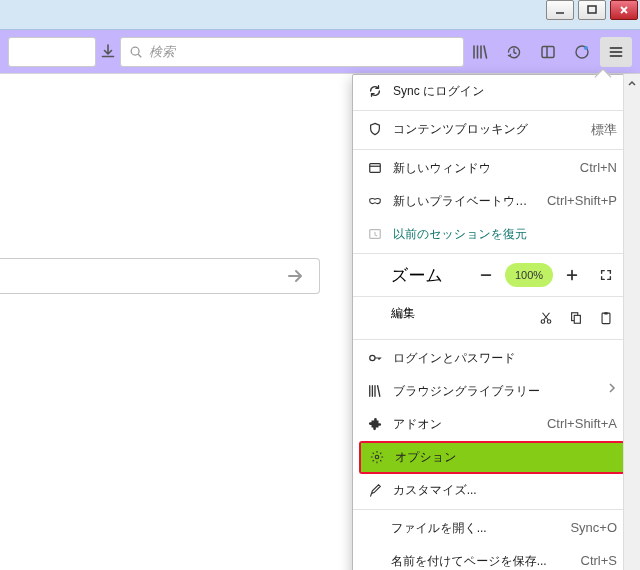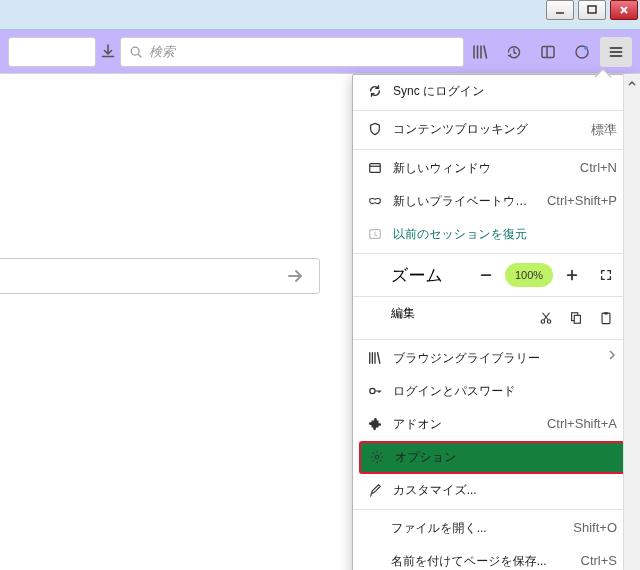--- a/index.html
+++ b/index.html
@@ -71,21 +71,21 @@
   .zpct { min-width:48px; height:24px; background:#bef264; border-radius:12px;
           display:flex; align-items:center; justify-content:center;
           font-size:11px; color:#333; }
 
   .menu .editrow { display:flex; align-items:flex-start; padding:6px 10px 6px 14px; }
   .menu .editrow .elbl { flex:1; font-size:12px; padding-left:24px; }
   .ebtn { width:30px; height:26px; display:flex; align-items:center;
           justify-content:center; }
 
   .highlight-box { border:2px solid #e13; border-radius:3px; margin:0 6px; }
-  .highlight-box .row { background:#15803d; padding:6px 8px; }
+  .highlight-box .row { background:#84cc16; padding:6px 8px; }
 
   
   .pointer { position:absolute; top:-4px; right:22px; width:12px; height:12px;
              background:#fff; border-left:1px solid #b8b8b8;
              border-top:1px solid #b8b8b8; transform:rotate(45deg); }
 
   
   .scroll { position:absolute; right:0; top:0; bottom:0; width:17px;
             background:#f0f0f0; border-left:1px solid #ddd; }
   .scroll .arrow { height:17px; display:flex; align-items:center;
@@ -271,39 +271,39 @@
             <rect x="6" y="1.5" width="4" height="2.5" rx=".5" fill="#333"></rect>
           </svg>
       </div>
     </div>
 
     <div class="sep"></div>
 
     <div class="row clickable">
       <span class="ic">
         <svg width="14" height="14" viewBox="0 0 16 16">
+            <circle cx="5" cy="8" r="3" stroke="#333" stroke-width="1.4" fill="none"></circle>
+            <path d="M8 8h6l-1.5 1.5M12.5 8v2" stroke="#333" stroke-width="1.4" fill="none"></path>
+          </svg>
+      </span>
+      <span class="lbl">ログインとパスワード</span>
+    </div>
+
+    <div class="row clickable">
+      <span class="ic">
+        <svg width="14" height="14" viewBox="0 0 16 16">
             <path d="M2 2v12M5 2v12M8 2v12M11 2l2.5 12" stroke="#333" stroke-width="1.5" fill="none" stroke-linecap="round"></path>
           </svg>
       </span>
       <span class="lbl">ブラウジングライブラリー</span>
       <span class="chev">
         <svg width="10" height="10" viewBox="0 0 10 10">
             <path d="M3 1l4 4-4 4" stroke="#888" stroke-width="1.5" fill="none"></path>
           </svg>
       </span>
-    </div>
-
-    <div class="row clickable">
-      <span class="ic">
-        <svg width="14" height="14" viewBox="0 0 16 16">
-            <circle cx="5" cy="8" r="3" stroke="#333" stroke-width="1.4" fill="none"></circle>
-            <path d="M8 8h6l-1.5 1.5M12.5 8v2" stroke="#333" stroke-width="1.4" fill="none"></path>
-          </svg>
-      </span>
-      <span class="lbl">ログインとパスワード</span>
     </div>
 
     <div class="row clickable">
       <span class="ic">
         <svg width="14" height="14" viewBox="0 0 16 16">
             <path d="M4 4h3V2.5a1.5 1.5 0 1 1 3 0V4h2v3h1.5a1.5 1.5 0 1 1 0 3H12v2H9v1.5a1.5 1.5 0 1 1-3 0V12H4V9H2.5a1.5 1.5 0 1 1 0-3H4V4z" fill="#333"></path>
           </svg>
       </span>
       <span class="lbl">アドオン</span>
       <span class="short">Ctrl+Shift+A</span>
@@ -327,21 +327,21 @@
             <path d="M12 2l2 2-7 7-3 1 1-3 7-7zM4 12l-1 3" stroke="#333" stroke-width="1.3" fill="none" stroke-linecap="round"></path>
           </svg>
       </span>
       <span class="lbl">カスタマイズ...</span>
     </div>
 
     <div class="sep"></div>
 
     <div class="row clickable indent">
       <span class="lbl">ファイルを開く...</span>
-      <span class="short">Shift+O</span>
+      <span class="short">Sync+O</span>
     </div>
 
     <div class="row clickable indent">
       <span class="lbl">名前を付けてページを保存...</span>
       <span class="short">Ctrl+S</span>
     </div>
 
   </div>
 
   <div class="scroll">

